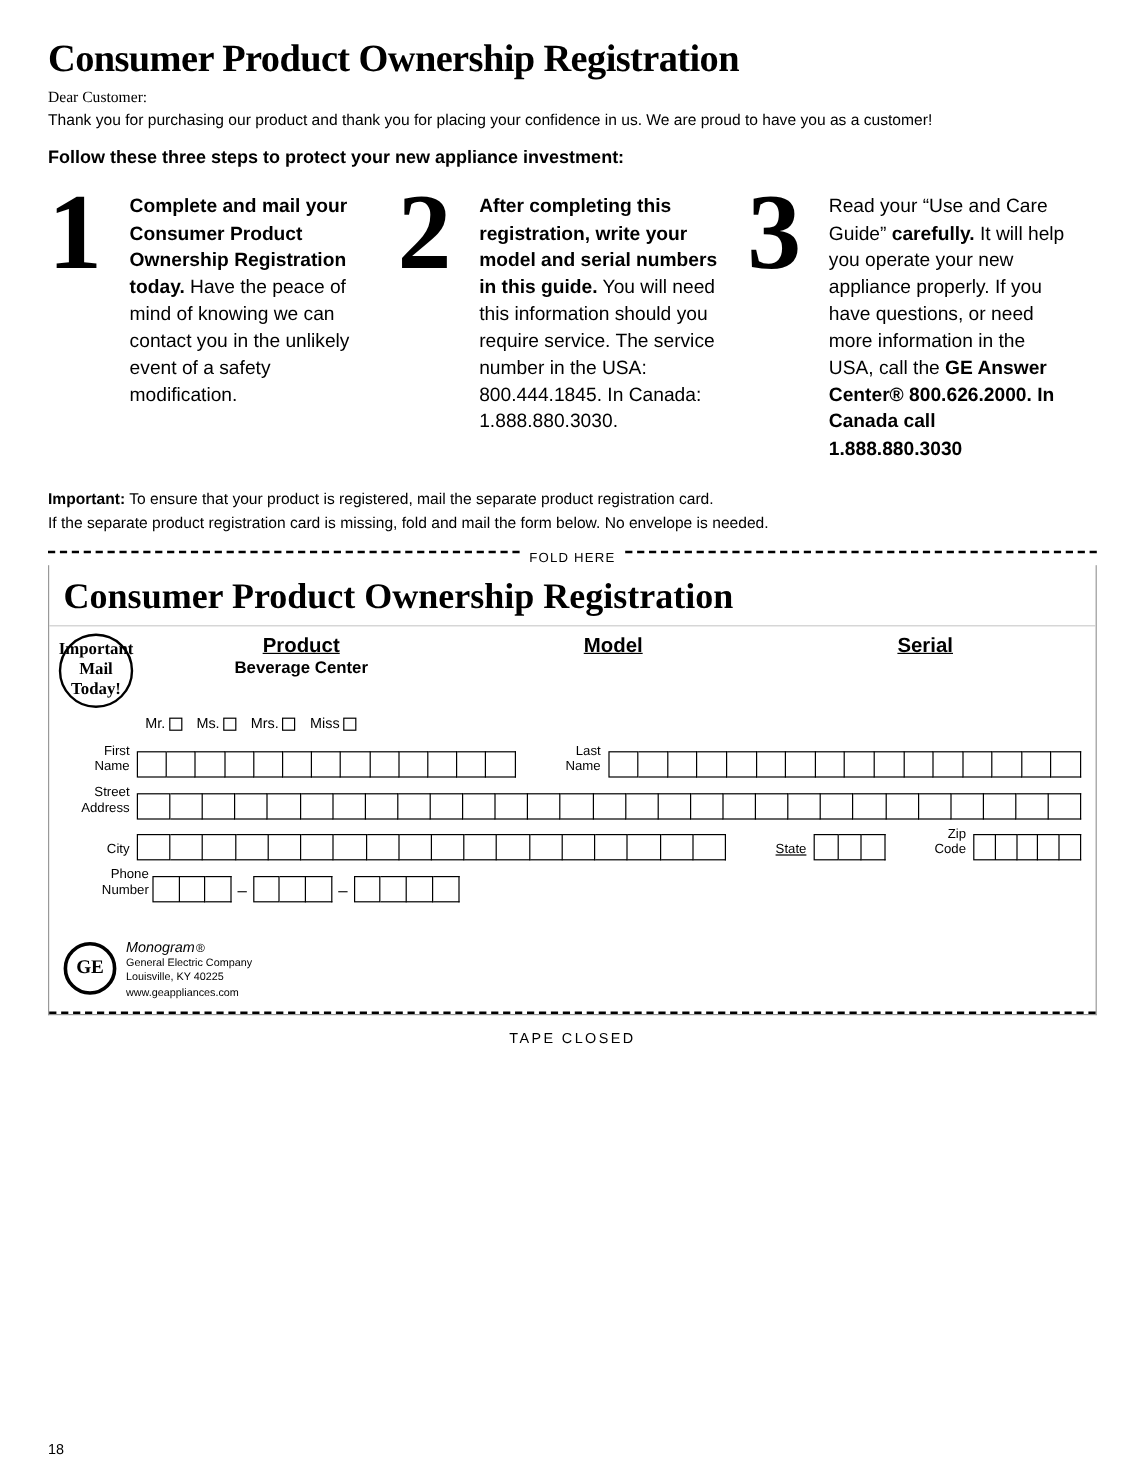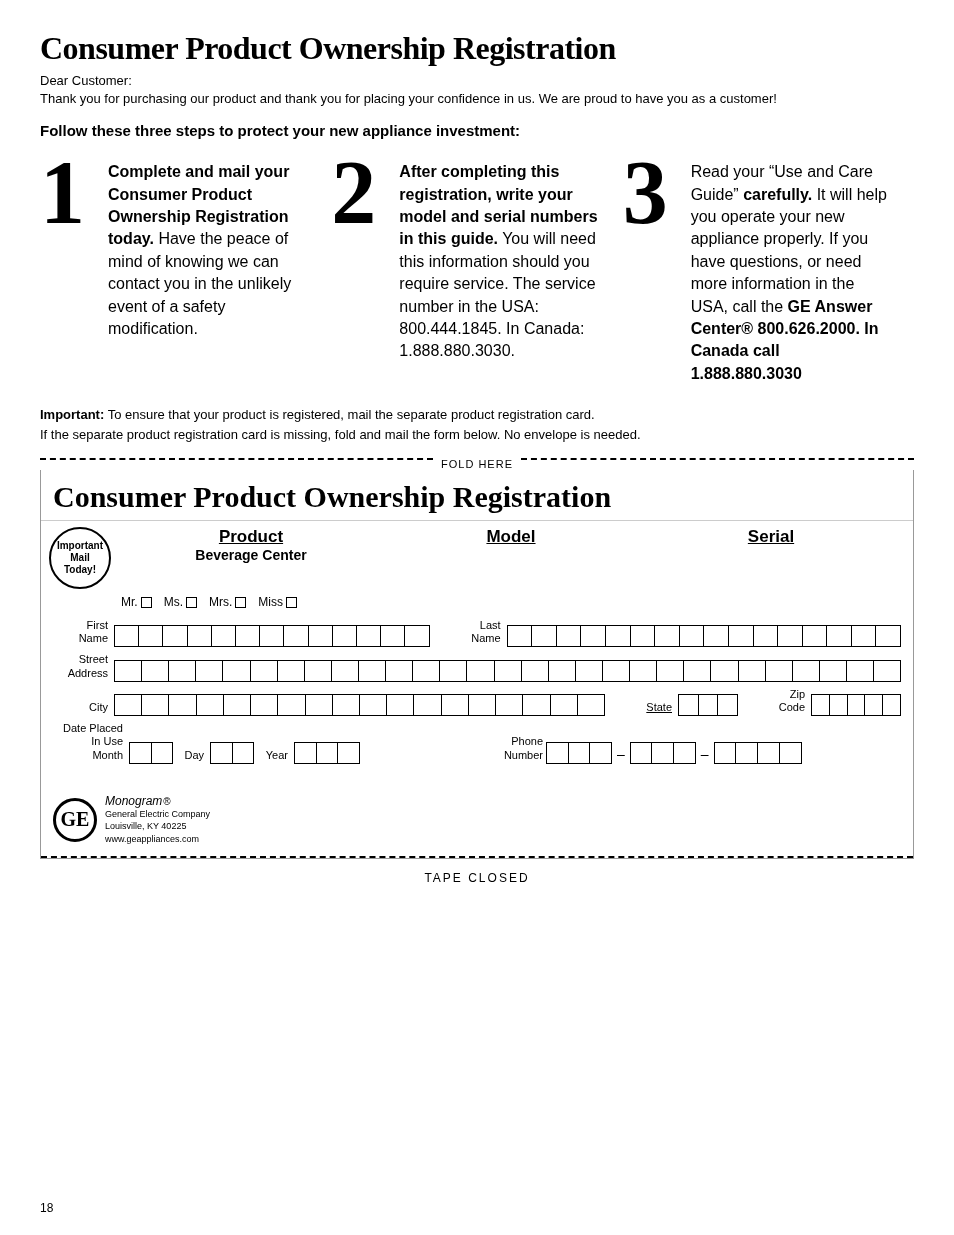--- a/index.html
+++ b/index.html
@@ -17,20 +17,21 @@
       font-size: 32px;
       font-weight: 900;
       font-family: 'Times New Roman', Times, serif;
       margin-bottom: 6px;
       letter-spacing: -0.5px;
     }
 
     .dear-customer {
       font-size: 13px;
       margin-bottom: 2px;
+      font-family: Liberation Serif, serif;
     }
 
     .intro-text {
       font-size: 13px;
       margin-bottom: 14px;
       line-height: 1.4;
     }
 
     .steps-heading {
       font-size: 15px;
@@ -125,24 +126,25 @@
 
     .important-badge {
       border: 2px solid #000;
       border-radius: 50%;
       width: 62px;
       height: 62px;
       display: flex;
       align-items: center;
       justify-content: center;
       text-align: center;
-      font-size: 10px;
+      font-size: 14px;
       font-weight: 900;
       line-height: 1.2;
       flex-shrink: 0;
+      font-family: Liberation Serif, serif;
     }
 
     .columns-header {
       display: flex;
       flex: 1;
       gap: 0;
     }
 
     .col-product {
       flex: 1;
@@ -237,21 +239,21 @@
     }
 
     .ge-circle {
       width: 44px;
       height: 44px;
       border: 3px solid #000;
       border-radius: 50%;
       display: flex;
       align-items: center;
       justify-content: center;
-      font-size: 20px;
+      font-size: 16px;
       font-weight: 900;
       font-family: 'Times New Roman', serif;
       flex-shrink: 0;
     }
 
     .monogram-text {
       font-size: 12px;
       font-weight: 400;
       font-style: italic;
     }
@@ -496,38 +498,20 @@
         <div class="cell" style="flex:1;"></div>
           <div class="cell" style="flex:1;"></div>
           <div class="cell" style="flex:1;"></div>
           <div class="cell" style="flex:1;"></div>
           <div class="cell" style="flex:1;"></div>
       </div>
     </div>
 
     <div class="field-row">
 
-      <div class="date-row" style="flex:1; display:flex; align-items:flex-end; gap:6px;">
-        <div class="field-label" style="min-width:70px; text-align:right;">Date Placed<br>In Use<br>Month</div>
-        <div class="grid-input" style="width:44px; flex:none;">
-          <div class="cell" style="width:22px;"></div>
-            <div class="cell" style="width:22px;"></div>
-        </div>
-        <div class="field-label" style="min-width:25px;">Day</div>
-        <div class="grid-input" style="width:44px; flex:none;">
-          <div class="cell" style="width:22px;"></div>
-            <div class="cell" style="width:22px;"></div>
-        </div>
-        <div class="field-label" style="min-width:28px;">Year</div>
-        <div class="grid-input" style="width:66px; flex:none;">
-          <div class="cell" style="width:22px;"></div>
-            <div class="cell" style="width:22px;"></div>
-            <div class="cell" style="width:22px;"></div>
-        </div>
-      </div>
 
       <div style="display:flex; align-items:flex-end; gap:3px; flex:1; margin-left:16px;">
         <div class="field-label" style="min-width:55px;">Phone<br>Number</div>
         <div class="grid-input" style="width:66px; flex:none;">
           <div class="cell" style="width:22px;"></div>
             <div class="cell" style="width:22px;"></div>
             <div class="cell" style="width:22px;"></div>
         </div>
         <span class="phone-dashes">–</span>
         <div class="grid-input" style="width:66px; flex:none;">

